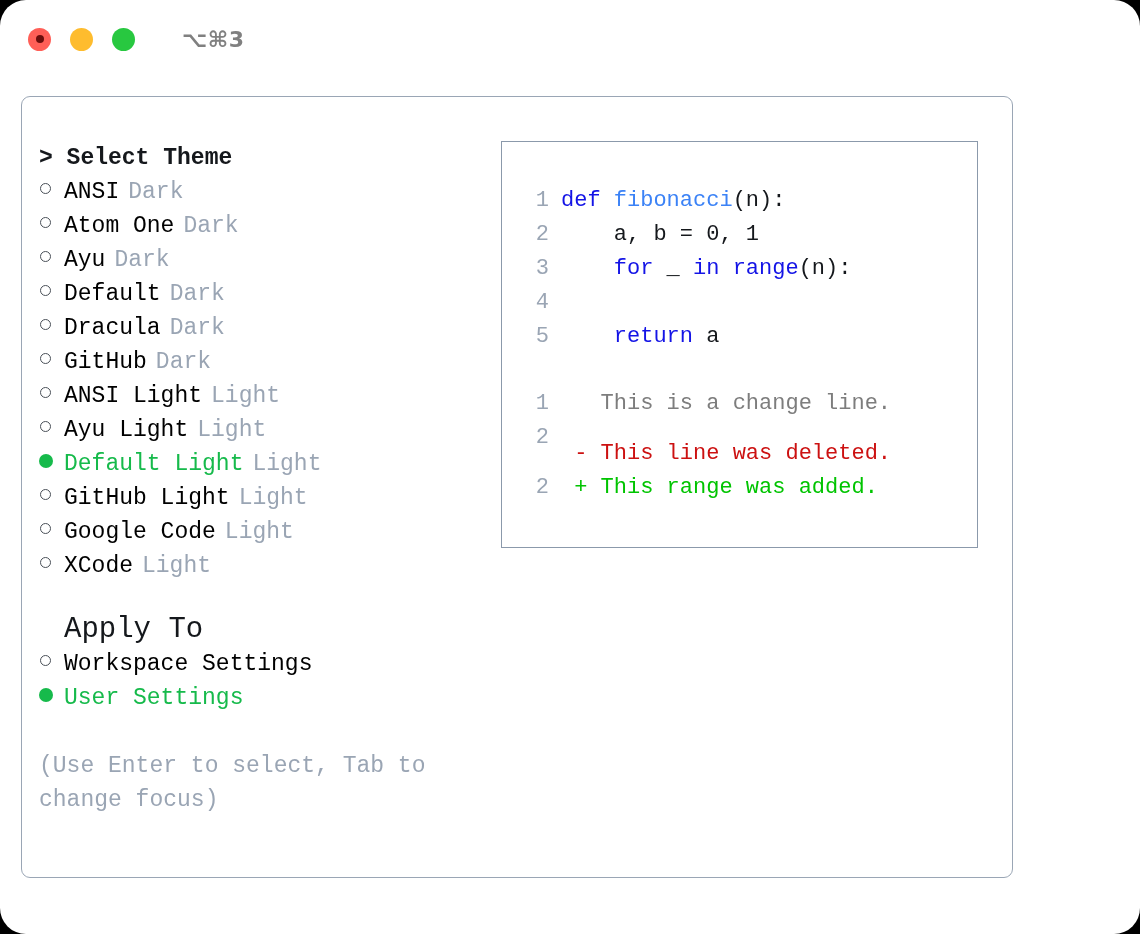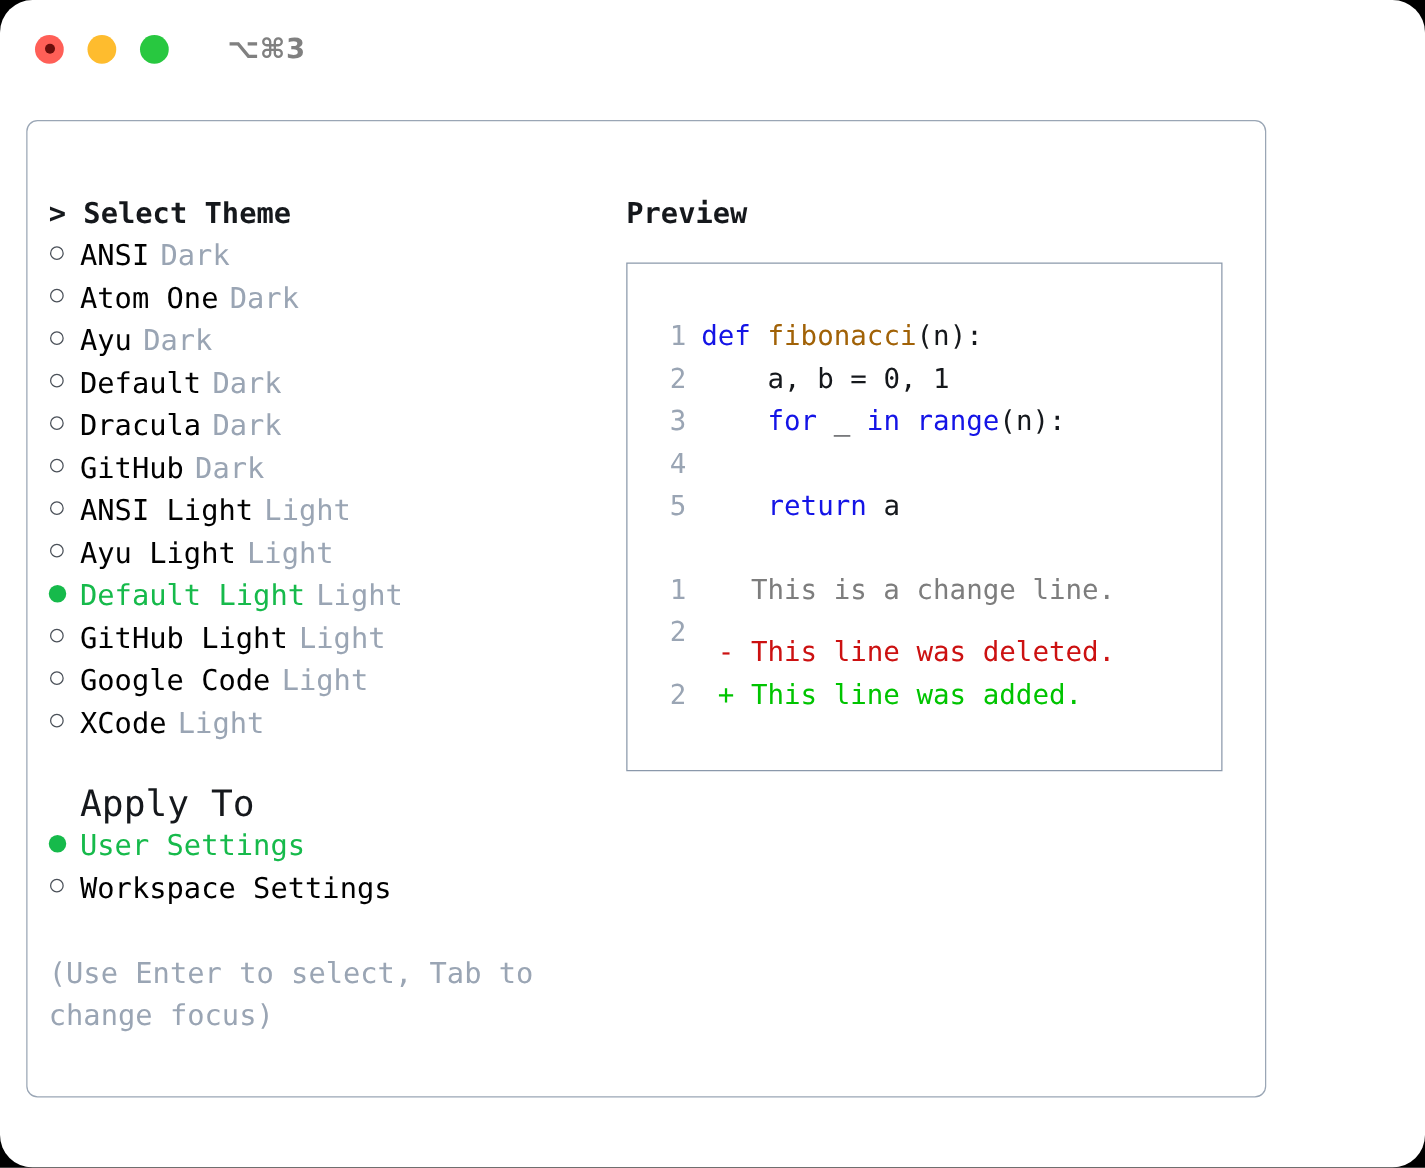--- a/index.html
+++ b/index.html
@@ -78,23 +78,24 @@
     width: 992px;
     height: 782px;
     border: 1.6px solid #9aa6b5;
     border-radius: 9px;
     box-sizing: border-box;
     background: #ffffff;
   }
 
   .cols {
     position: absolute;
-    left: 0; top: 13px;
+    left: 0; top: 0;
     width: 100%;
     height: 100%;
+    font-family: Liberation Mono, monospace;
   }
 
   
   .left {
     position: absolute;
     left: 17px;
     top: 44px;
     width: 440px;
   }
 
@@ -197,21 +198,21 @@
   .ln {
     width: 30px;
     flex: 0 0 30px;
     text-align: right;
     color: #9aa5b4;
     padding-right: 12px;
   }
   .ctext { white-space: pre; }
 
   .kw   { color: #1414e6; }
-  .fn   { color: #a16207; }
+  .fn   { color: #3b82f6; }
   .pl   { color: #15181c; }
   .gutter-gap { height: 33px; }
 
   .d-ctx { color: #7d7d7d; }
   .d-del { color: #cc1111; margin-top: 16px; }
   .d-add { color: #00c400; }
 </style>
 </head>
 <body>
 
@@ -246,42 +247,41 @@
             <div class="opt-row"><span class="marker"><span class="ring"></span></span><span class="opt-name">GitHub Light</span><span class="opt-kind">Light</span></div>
             <div class="opt-row"><span class="marker"><span class="ring"></span></span><span class="opt-name">Google Code</span><span class="opt-kind">Light</span></div>
             <div class="opt-row"><span class="marker"><span class="ring"></span></span><span class="opt-name">XCode</span><span class="opt-kind">Light</span></div>
           </div>
 
         <div class="spacer-28"></div>
 
         <div class="apply-head">Apply To</div>
 
         <div id="apply-options">
+            <div class="opt-row"><span class="marker"><span class="ring"></span></span><span class="opt-name">Workspace Settings</span></div>
             <div class="opt-row selected"><span class="marker"><span class="fill"></span></span><span class="opt-name">User Settings</span></div>
-            <div class="opt-row"><span class="marker"><span class="ring"></span></span><span class="opt-name">Workspace Settings</span></div>
           </div>
 
         <div class="hint">(Use Enter to select, Tab to change focus)</div>
       </div>
 
       <div class="right">
-        <div class="preview-title">Preview</div>
 
         <div class="codebox">
           <div id="code-lines">
               <div class="code-line"><span class="ln">1</span><span class="ctext"><span class="kw">def</span><span class="pl"> </span><span class="fn">fibonacci</span><span class="pl">(n):</span></span></div>
               <div class="code-line"><span class="ln">2</span><span class="ctext">    <span class="pl">a, b = 0, 1</span></span></div>
               <div class="code-line"><span class="ln">3</span><span class="ctext">    <span class="kw">for</span><span class="pl"> _ </span><span class="kw">in</span><span class="pl"> </span><span class="kw">range</span><span class="pl">(n):</span></span></div>
               <div class="code-line"><span class="ln">4</span></div>
               <div class="code-line"><span class="ln">5</span><span class="ctext">    <span class="kw">return</span><span class="pl"> a</span></span></div>
             </div>
           <div class="gutter-gap"></div>
           <div id="diff-lines">
               <div class="code-line"><span class="ln">1</span><span class="ctext d-ctx">   This is a change line.</span></div>
               <div class="code-line"><span class="ln">2</span><span class="ctext d-del"> - This line was deleted.</span></div>
-              <div class="code-line"><span class="ln">2</span><span class="ctext d-add"> + This line was added.</span></div>
+              <div class="code-line"><span class="ln">2</span><span class="ctext d-add"> + This range was added.</span></div>
             </div>
         </div>
       </div>
 
     </div>
   </div>
 </div>
 
 </body></html>

